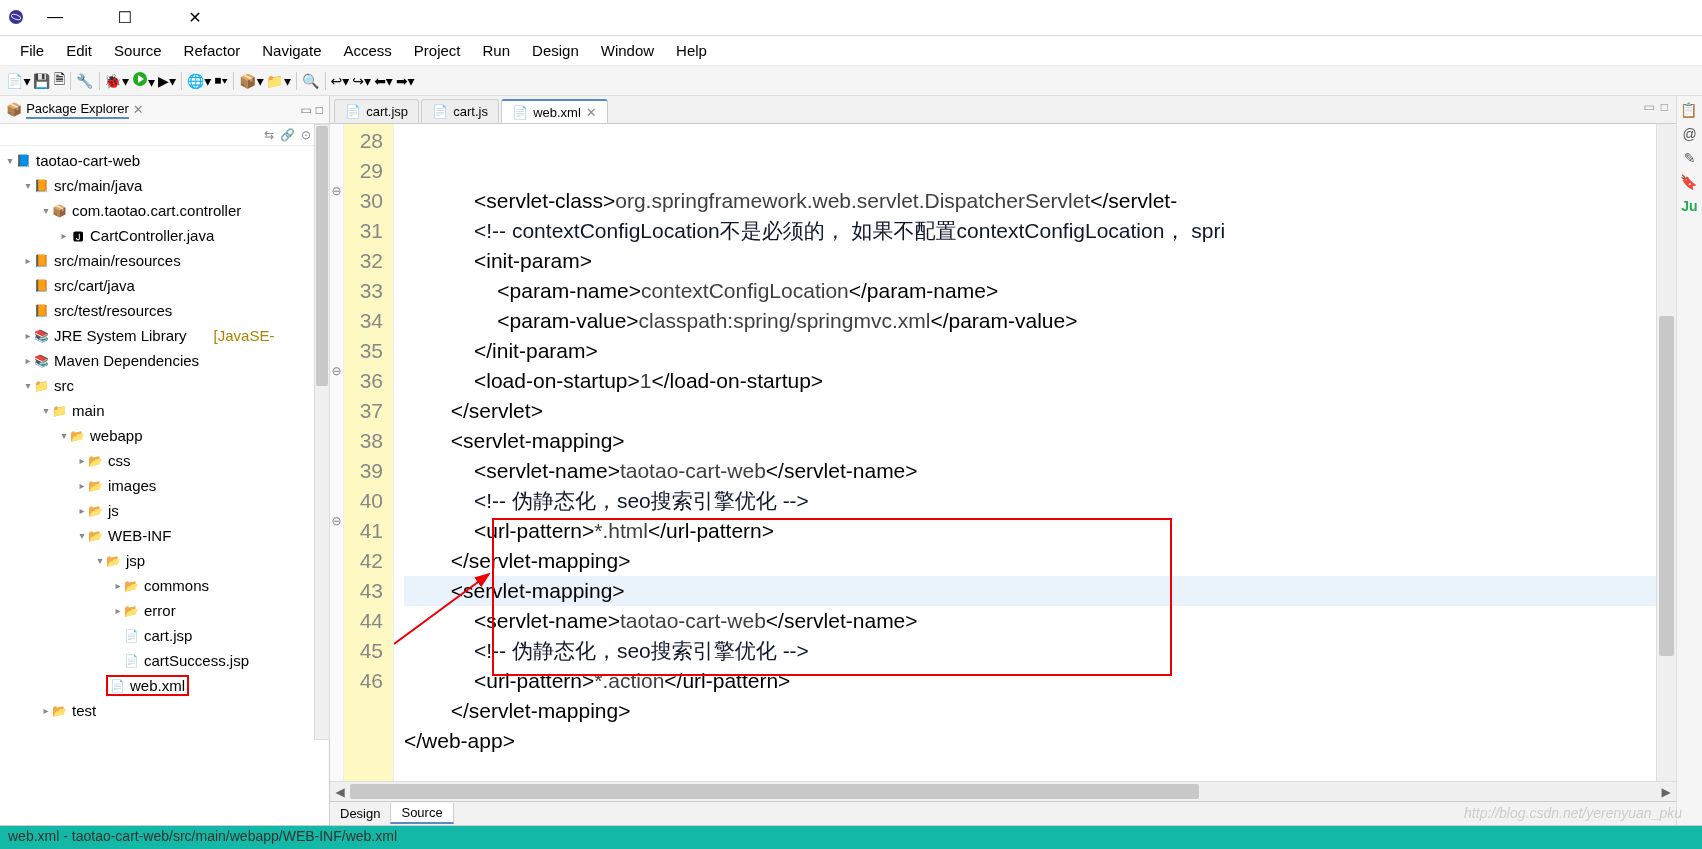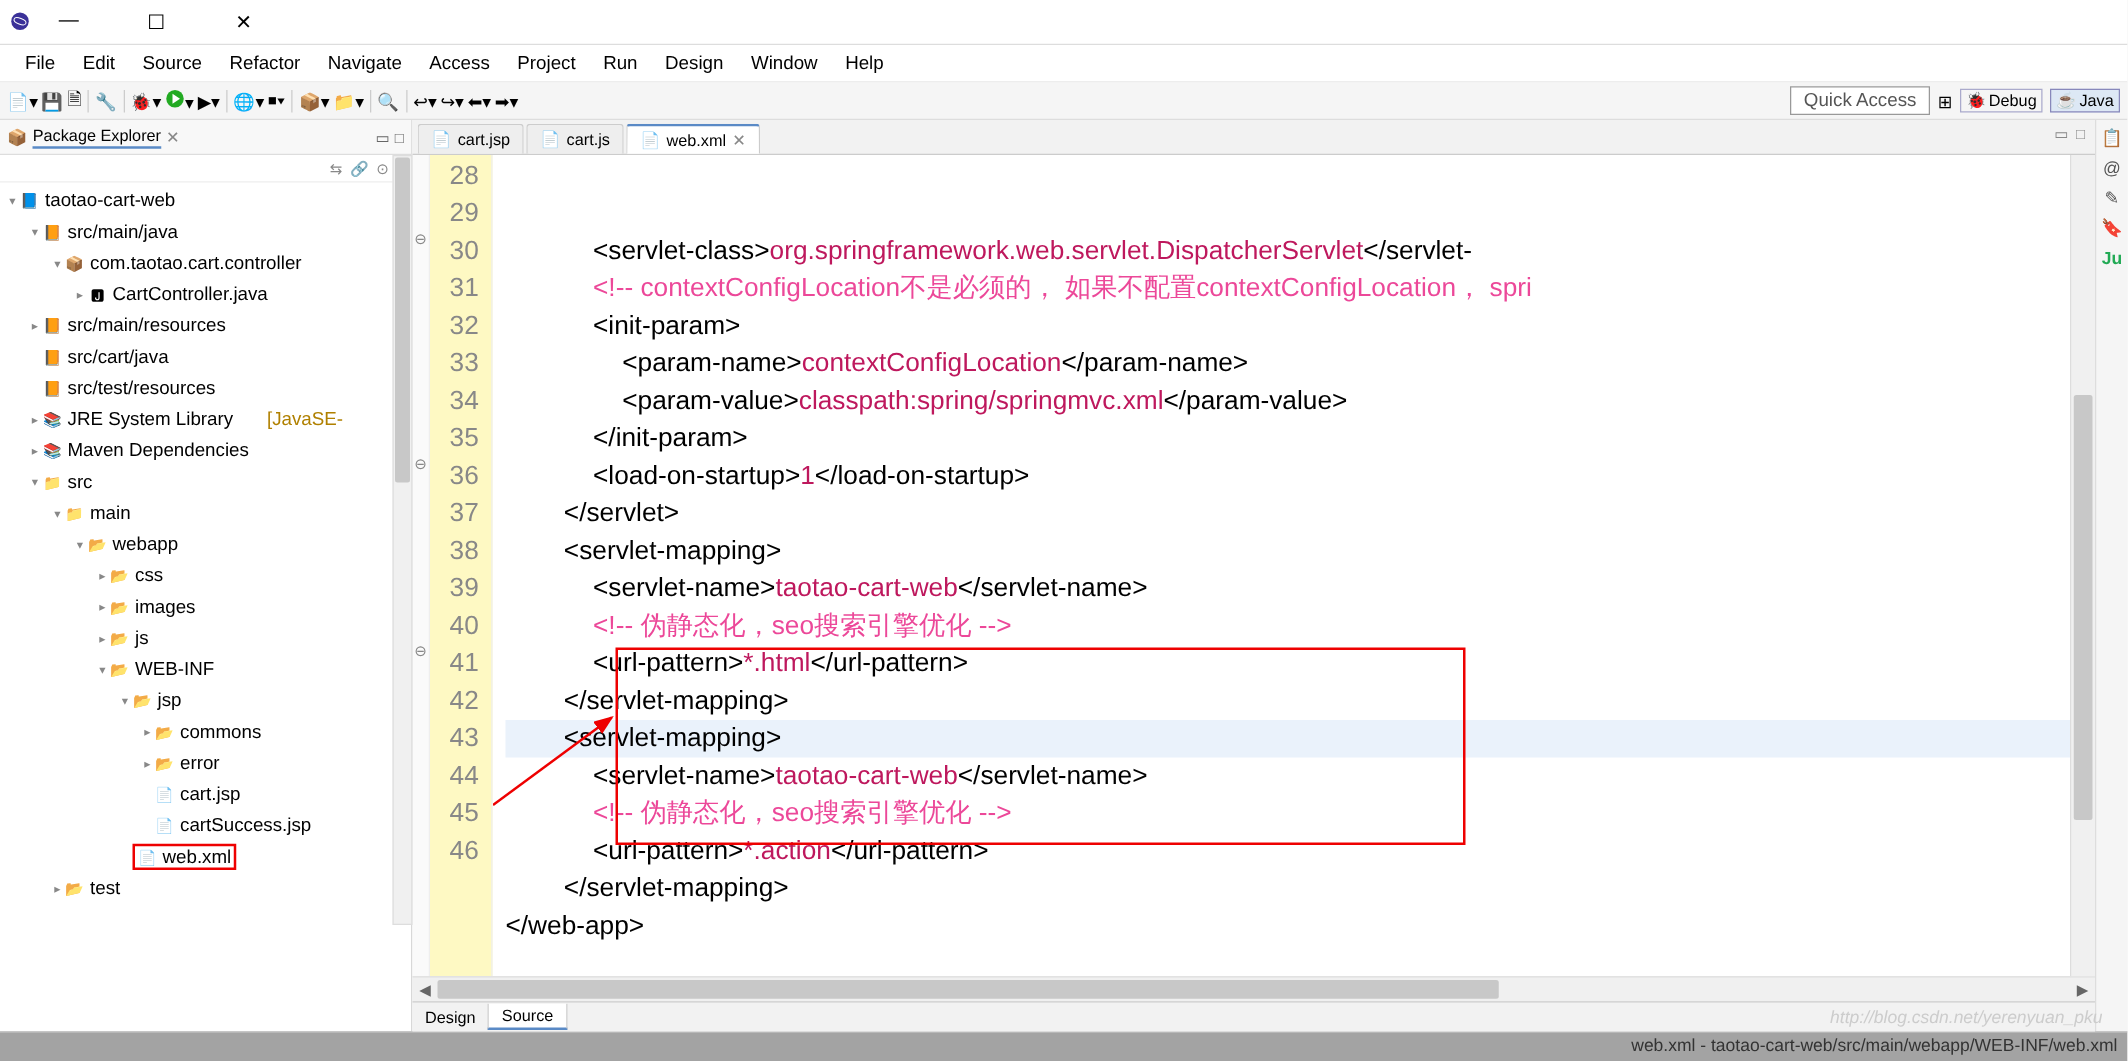--- a/index.html
+++ b/index.html
@@ -60,23 +60,23 @@
 
 .hscroll-row { height: 20px; display: flex; background: #f0f0f0; border-top: 1px solid #ddd; }
 .hscroll-row .arrow { width: 20px; text-align: center; color: #666; font-size: 12px; line-height: 20px; }
 .hscroll-row .track { flex: 1; position: relative; }
 .hscroll-row .thumb { position: absolute; top: 2px; bottom: 2px; left: 0; width: 65%; background: #c8c8c8; border-radius: 2px; }
 
 .bottom-tabs { height: 24px; display: flex; align-items: center; border-top: 1px solid #ccc; font-size: 13px; background: #f2f2f2; }
 .bottom-tabs span { padding: 2px 10px; }
 .bottom-tabs .active { background: #fff; border: 1px solid #ccc; border-top: none; border-bottom: 2px solid #5a8ac6; }
 
-.statusbar { height: 24px; background: #a3a3a3; border-top: 1px solid #ccc; font-size: 14px; padding: 2px 8px; color: #333; text-align: right; }
-
-.tok-tag { color: #000000; } .tok-text { color: #be185d; } .tok-cmt { color: #ec4899; }
+.statusbar { height: 24px; background: #14b8a6; border-top: 1px solid #ccc; font-size: 14px; padding: 2px 8px; color: #333; }
+
+.tok-tag { color: #000000; } .tok-text { color: #404040; } .tok-cmt { color: #0f172a; }
 .red-code-box { position: absolute; border: 2px solid #e00; }
 .arrow-svg { position: absolute; pointer-events: none; }
 
 svg.icon-sm { width: 16px; height: 16px; }
 .watermark { position: absolute; right: 20px; bottom: 28px; color: #ccc; font-size: 14px; font-style: italic; }
 </style>
 </head>
 <body>
 
 <div class="titlebar">
@@ -126,26 +126,20 @@
   <span class="sep"></span>
   <span>📦▾</span>
   <span>📁▾</span>
   <span class="sep"></span>
   <span>🔍</span>
   <span class="sep"></span>
   <span>↩▾</span>
   <span>↪▾</span>
   <span>⬅▾</span>
   <span>➡▾</span>
-  <div class="right">
-    <span class="qa">Quick Access</span>
-    <span>⊞</span>
-    <span class="persp">🐞 <span>Debug</span></span>
-    <span class="persp active">☕ <span>Java</span></span>
-  </div>
 </div>
 
 <div class="main">
   <div class="pkg-explorer">
     <div class="view-header">
       <span class="vtitle">
           <span>📦</span> 
           <span class="lbl">Package Explorer</span> 
           <span style="color:#888">✕</span>
         </span>

